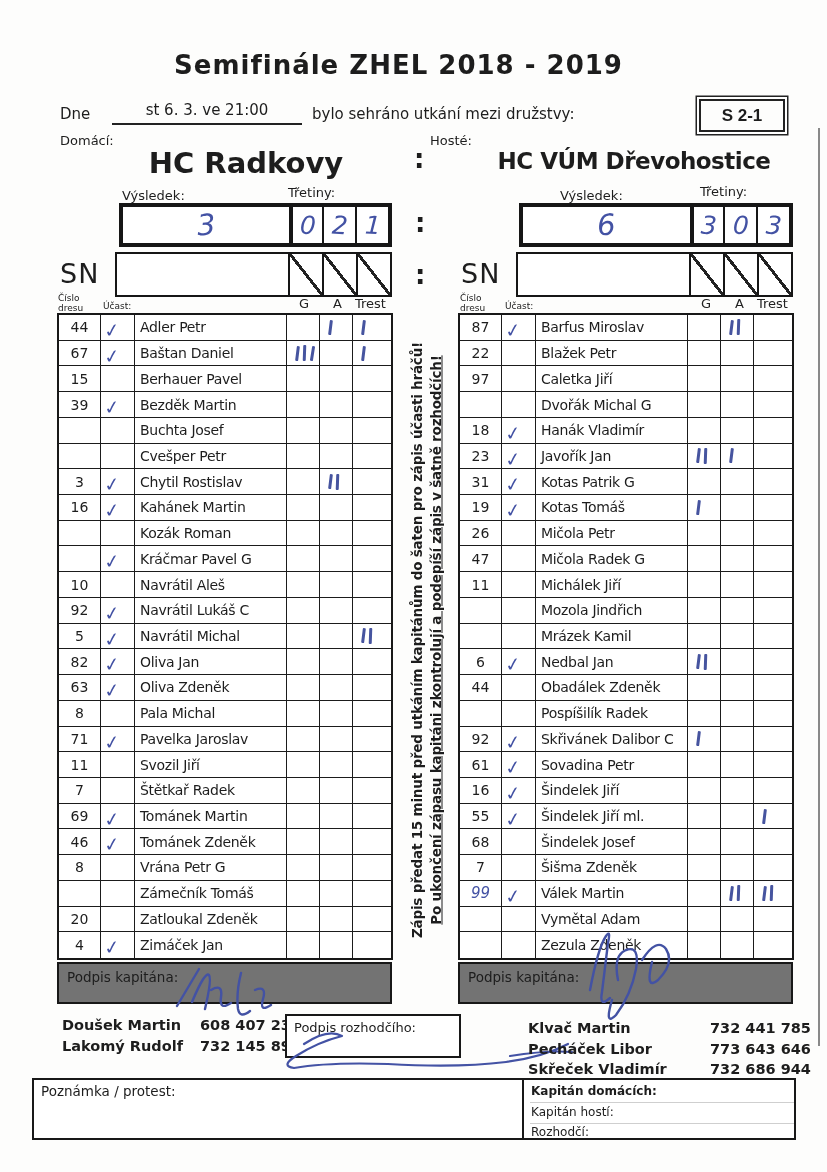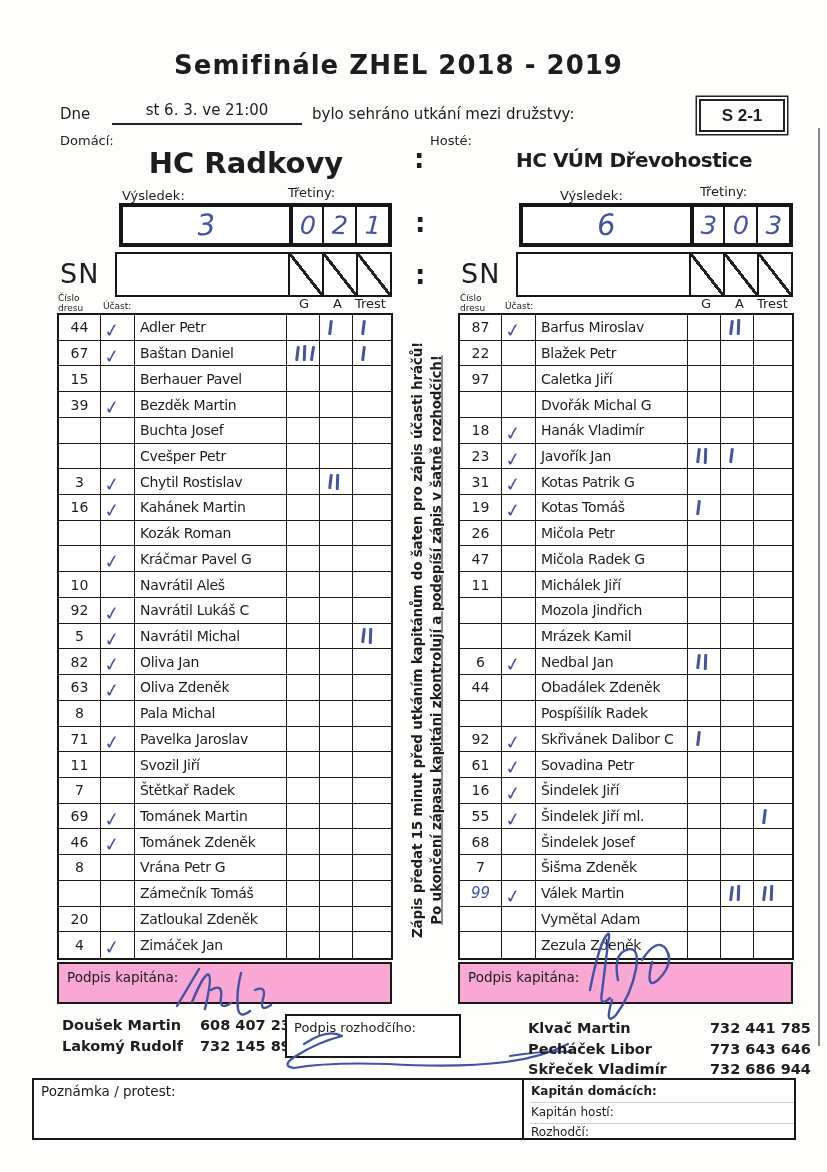--- a/index.html
+++ b/index.html
@@ -12,21 +12,21 @@
   .lbl-dne{left:60px;top:105px;font-size:15px;}
   .date-line{left:112px;top:101px;width:190px;text-align:center;font-size:15px;
              border-bottom:2px solid #222;padding-bottom:4px;}
   .match-text{left:312px;top:105px;font-size:15px;}
   .code-box{left:699px;top:99px;width:86px;height:33px;border:2px solid #222;
             box-shadow:0 0 0 2px #fff,0 0 0 3.5px #222;display:flex;align-items:center;
             justify-content:center;font-weight:bold;font-size:17px;font-family:"Liberation Sans",sans-serif;}
   .lbl-domaci{left:60px;top:133px;font-size:13px;}
   .lbl-hoste{left:430px;top:133px;font-size:13px;}
   .team-home{left:78px;top:146px;width:336px;text-align:center;font-size:29px;font-weight:bold;}
-  .team-away{left:462px;top:148px;width:344px;text-align:center;font-size:20px;font-weight:bold;letter-spacing:-0.5px;}
+  .team-away{left:462px;top:148px;width:344px;text-align:center;font-size:23px;font-weight:bold;letter-spacing:-0.5px;}
   .colon{font-size:26px;font-weight:bold;}
   .c-teams{left:414px;top:144px;}
   .c-score{left:415px;top:208px;}
   .c-sn{left:415px;top:260px;}
   
   .h-vysl-l{left:122px;top:188px;font-size:13px;}
   .h-tret-l{left:288px;top:185px;font-size:13px;}
   .h-vysl-r{left:560px;top:188px;font-size:13px;}
   .h-tret-r{left:700px;top:184px;font-size:13px;}
   .score-box{display:flex;border:4px solid #161616;height:44px;background:#fff;}
@@ -69,21 +69,21 @@
   .tick{display:inline-block;width:2.6px;height:15px;background:#46549f;margin:0 2.3px;
         transform:rotate(7deg);border-radius:1px;}
   .tick:nth-child(2){transform:rotate(2deg);height:16px;}
   .tick:nth-child(3){transform:rotate(9deg);}
   
   .notice{left:104px;top:612px;width:643px;height:56px;transform:rotate(-90deg);
           display:flex;flex-direction:column;justify-content:center;gap:3px;text-align:center;
           font-weight:bold;font-size:13.5px;letter-spacing:-0.2px;}
   .notice .l2{text-decoration:underline;}
   
-  .cap-box{border:2.5px solid #181818;height:42px;font-size:13.5px;padding:5px 0 0 8px;background:#f9a8d4;}
+  .cap-box{border:2.5px solid #181818;height:42px;font-size:13.5px;padding:5px 0 0 8px;background:#737373;}
   .cap-home{left:57px;top:962px;width:335px;}
   .cap-away{left:458px;top:962px;width:335px;}
   
   .contacts{font-weight:bold;font-size:14.5px;line-height:20.5px;}
   .cont-l{left:62px;top:1015px;}
   .cont-r{left:528px;top:1018px;}
   .contact-row{display:flex;}
   .cont-l .c-name{width:138px;}
   .cont-r .c-name{width:182px;}
   

